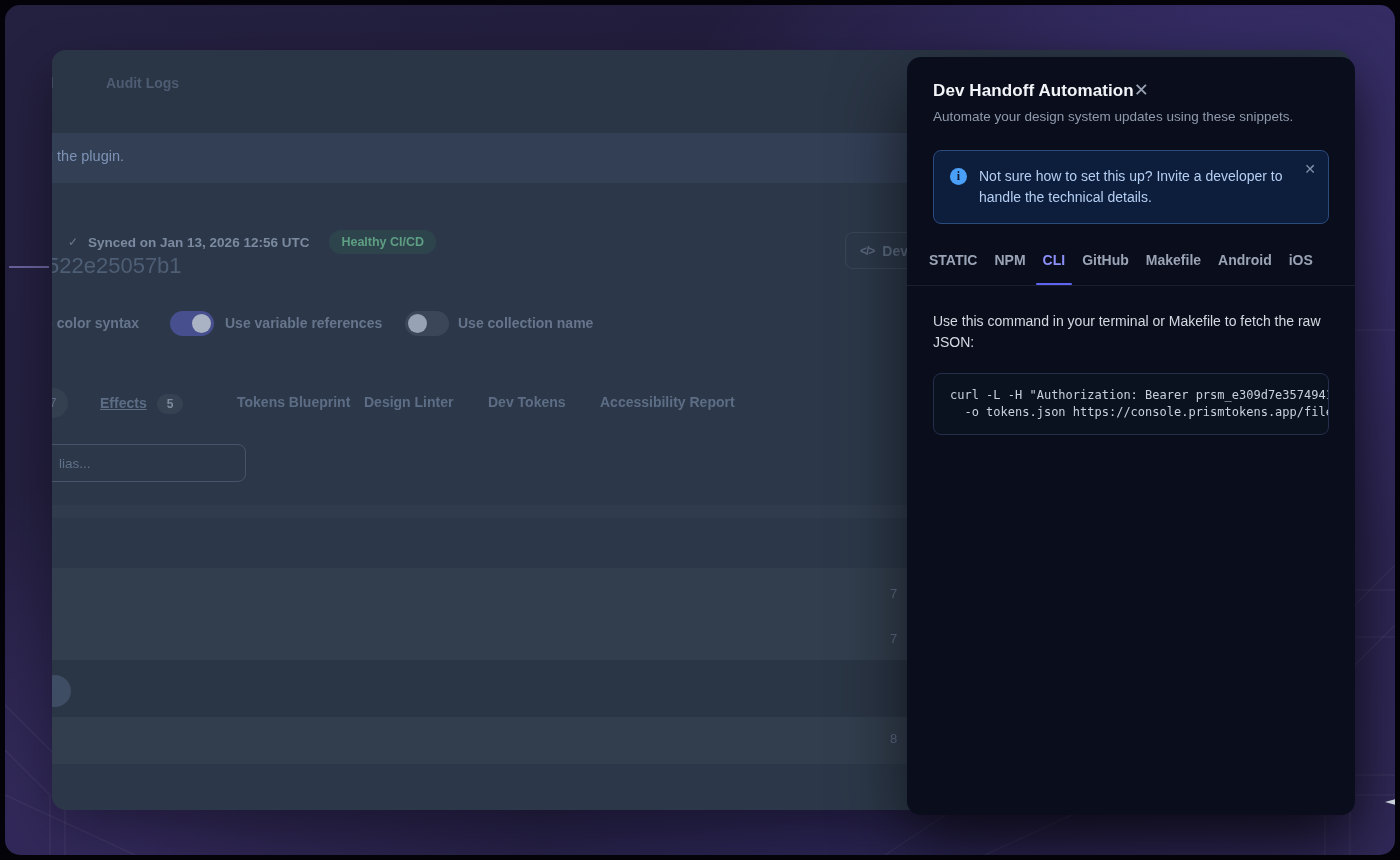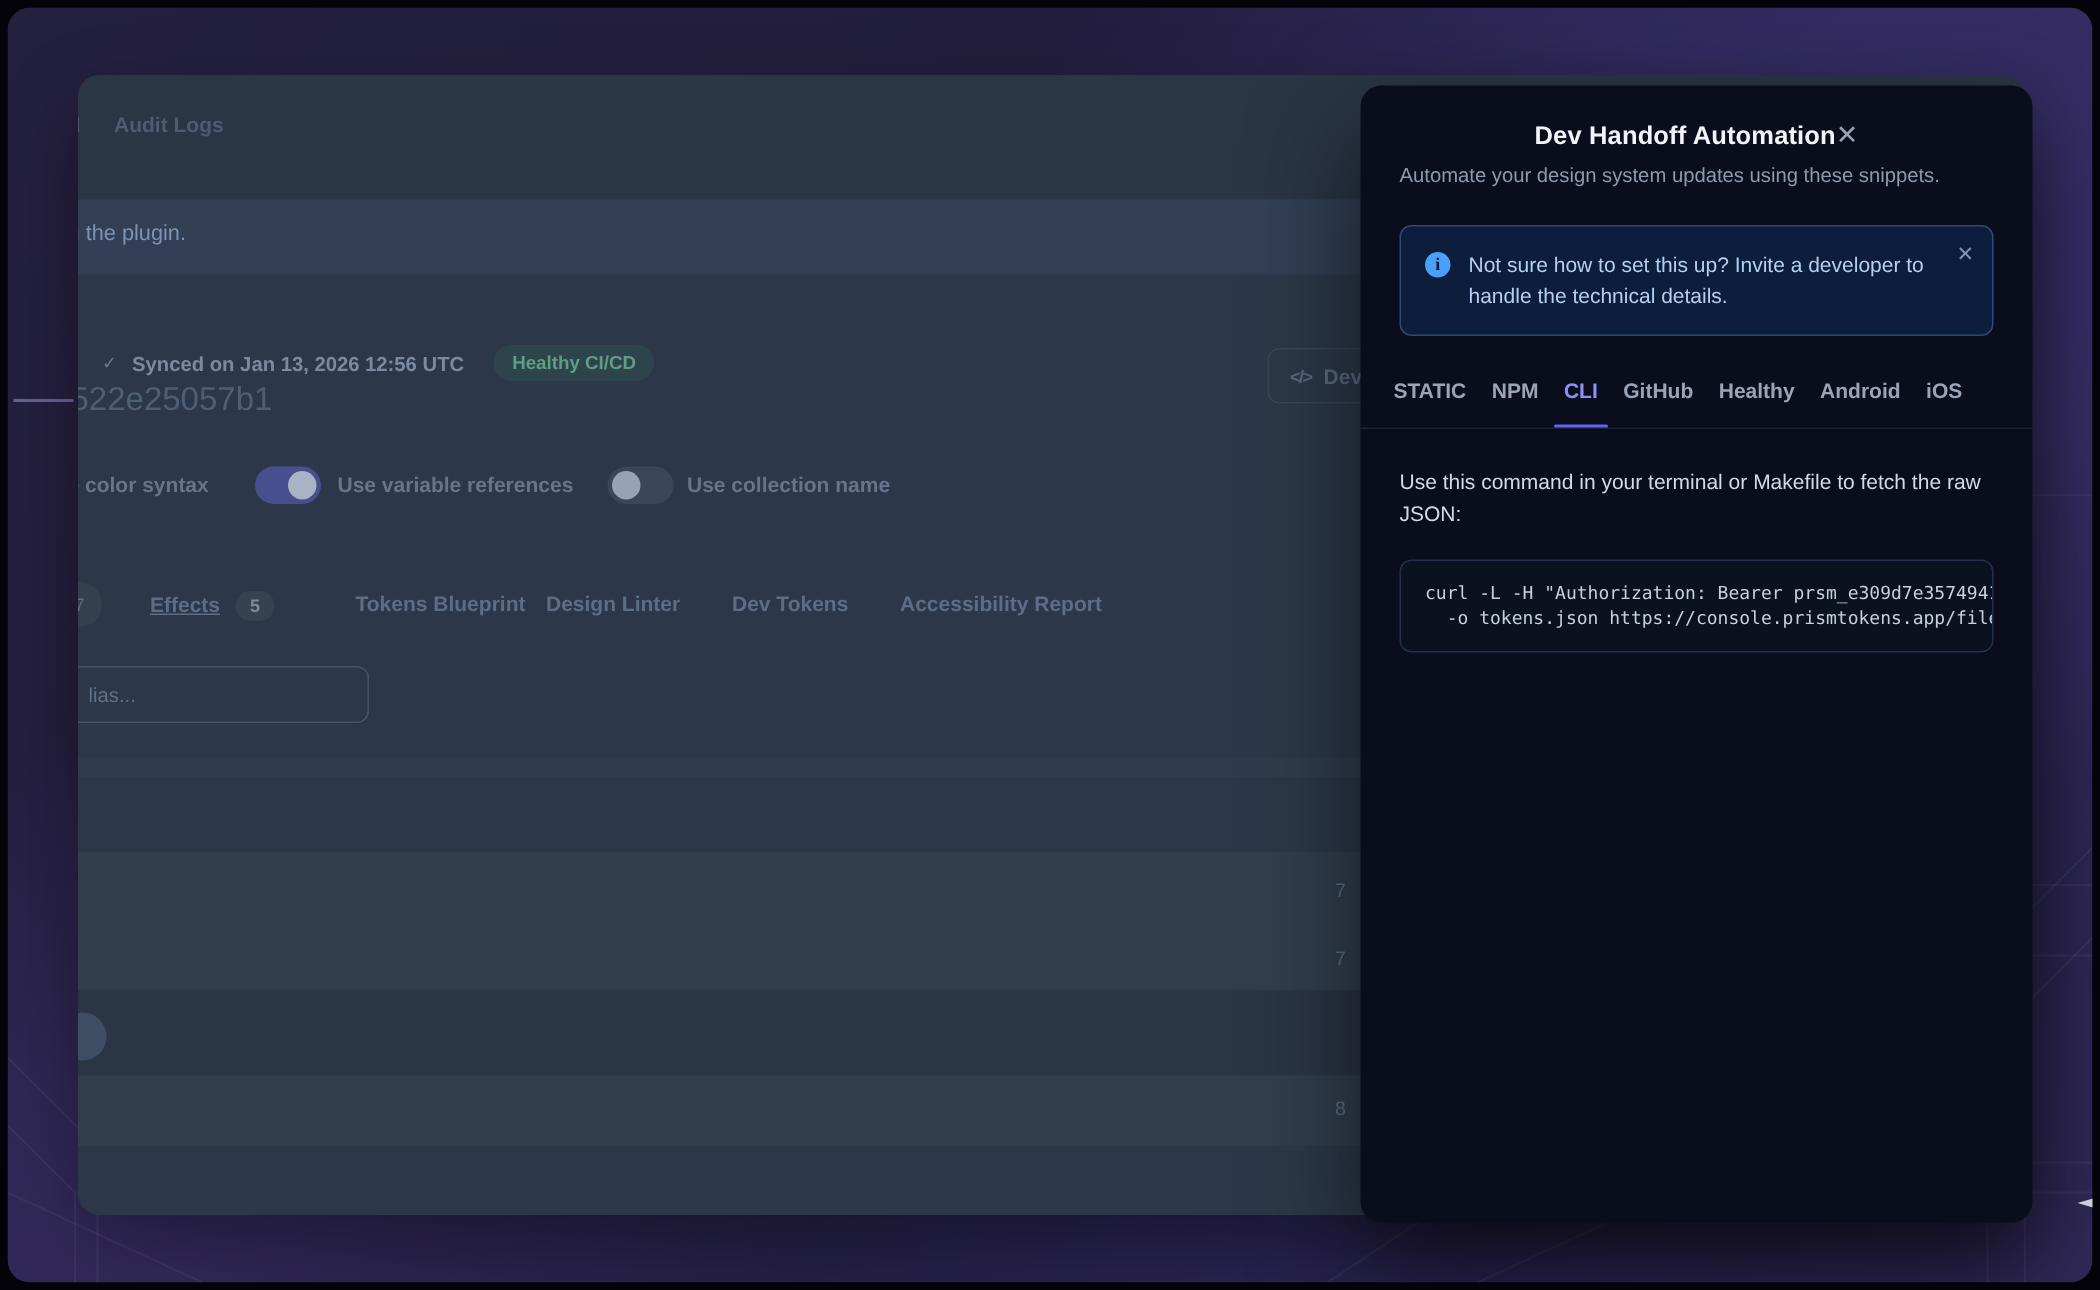--- a/index.html
+++ b/index.html
@@ -16,21 +16,21 @@
   .circuit { position:absolute; inset:0; width:100%; height:100%; }
 
   
   .app-window {
     position:absolute; left:47px; top:45px; width:1298px; height:760px;
     border-radius:14px; overflow:hidden; background:#2c3849;
     box-shadow:0 20px 50px rgba(0,0,0,0.35);
   }
   .app-nav { position:absolute; left:0; top:0; width:100%; height:83px; background:#2a3545; }
   .nav-clipped { position:absolute; left:-7px; top:25px; font-size:14px; font-weight:700; color:#4d5c72; }
-  .nav-audit { position:absolute; left:24px; top:25px; font-size:14px; font-weight:600; color:#4d5c72; }
+  .nav-audit { position:absolute; left:54px; top:25px; font-size:14px; font-weight:600; color:#4d5c72; }
   .nav-user { position:absolute; left:784px; top:16px; text-align:right; width:140px; }
   .nav-user .uname { font-size:14px; font-weight:700; color:#5b6c84; }
   .nav-user .uorg  { font-size:12px; color:#49586d; margin-top:3px; }
 
   .app-banner { position:absolute; left:0; top:83px; width:100%; height:50px; background:#323f55; }
   .app-banner span { position:absolute; left:-7px; top:15px; font-size:14.5px; color:#7d93b5; }
 
   .sync-row { position:absolute; left:16px; top:180px; display:flex; align-items:center; gap:10px; }
   .sync-check { color:#6a7a90; font-size:12px; }
   .sync-text { font-size:13.5px; font-weight:700; color:#7b8aa0; }
@@ -84,21 +84,21 @@
   .band-line { top:712px; height:2px; background:rgba(255,255,255,0.03); }
   .cell-num { position:absolute; left:838px; font-size:13px; color:#5d6d85; }
   .swatch-clip { position:absolute; left:-13px; top:625px; width:32px; height:32px; border-radius:50%; background:#3e4d63; }
 
   
   .panel {
     position:absolute; left:902px; top:52px; width:448px; height:758px;
     background:#0a0e1c; border-radius:14px; box-shadow:0 30px 70px rgba(0,0,0,0.6);
     padding:24px 26px; color:#e7eaf0;
   }
-  .panel-head { display:flex; align-items:flex-start; justify-content:center; }
+  .panel-head { display:flex; align-items:flex-start; justify-content:flex-start; }
   .panel-title { font-size:17px; font-weight:700; color:#f2f4f8; letter-spacing:0.1px; }
   .panel-close { color:#98a2b3; font-size:18px; line-height:18px; cursor:pointer; background:none; border:none; font-family:inherit; }
   .panel-sub { margin-top:8px; font-size:13.5px; color:#8f99ac; }
 
   .info-box {
     position:relative; margin-top:26px; background:#0d1d3c;
     border:1px solid #2b4a7e; border-radius:8px; padding:15px 16px 16px 16px;
   }
   .info-row { display:flex; gap:12px; }
   .info-icon {
@@ -229,21 +229,21 @@
         <div class="info-text">Not sure how to set this up? Invite a developer to handle the technical details.</div>
       </div>
       <button class="info-close">✕</button>
     </div>
 
     <div class="tabs-row">
       <span class="ptab">STATIC</span>
       <span class="ptab">NPM</span>
       <span class="ptab active">CLI</span>
       <span class="ptab">GitHub</span>
-      <span class="ptab">Healthy</span>
+      <span class="ptab">Makefile</span>
       <span class="ptab">Android</span>
       <span class="ptab">iOS</span>
     </div>
 
     <div class="cmd-text">Use this command in your terminal or Makefile to fetch the raw JSON:</div>
 
     <div class="code-block"><div>curl -L -H "Authorization: Bearer prsm_e309d7e3574941d9d63</div><div>  -o tokens.json https://console.prismtokens.app/files/PRI</div></div>
   </div>
 
   <div class="cursor-arrow"></div>

